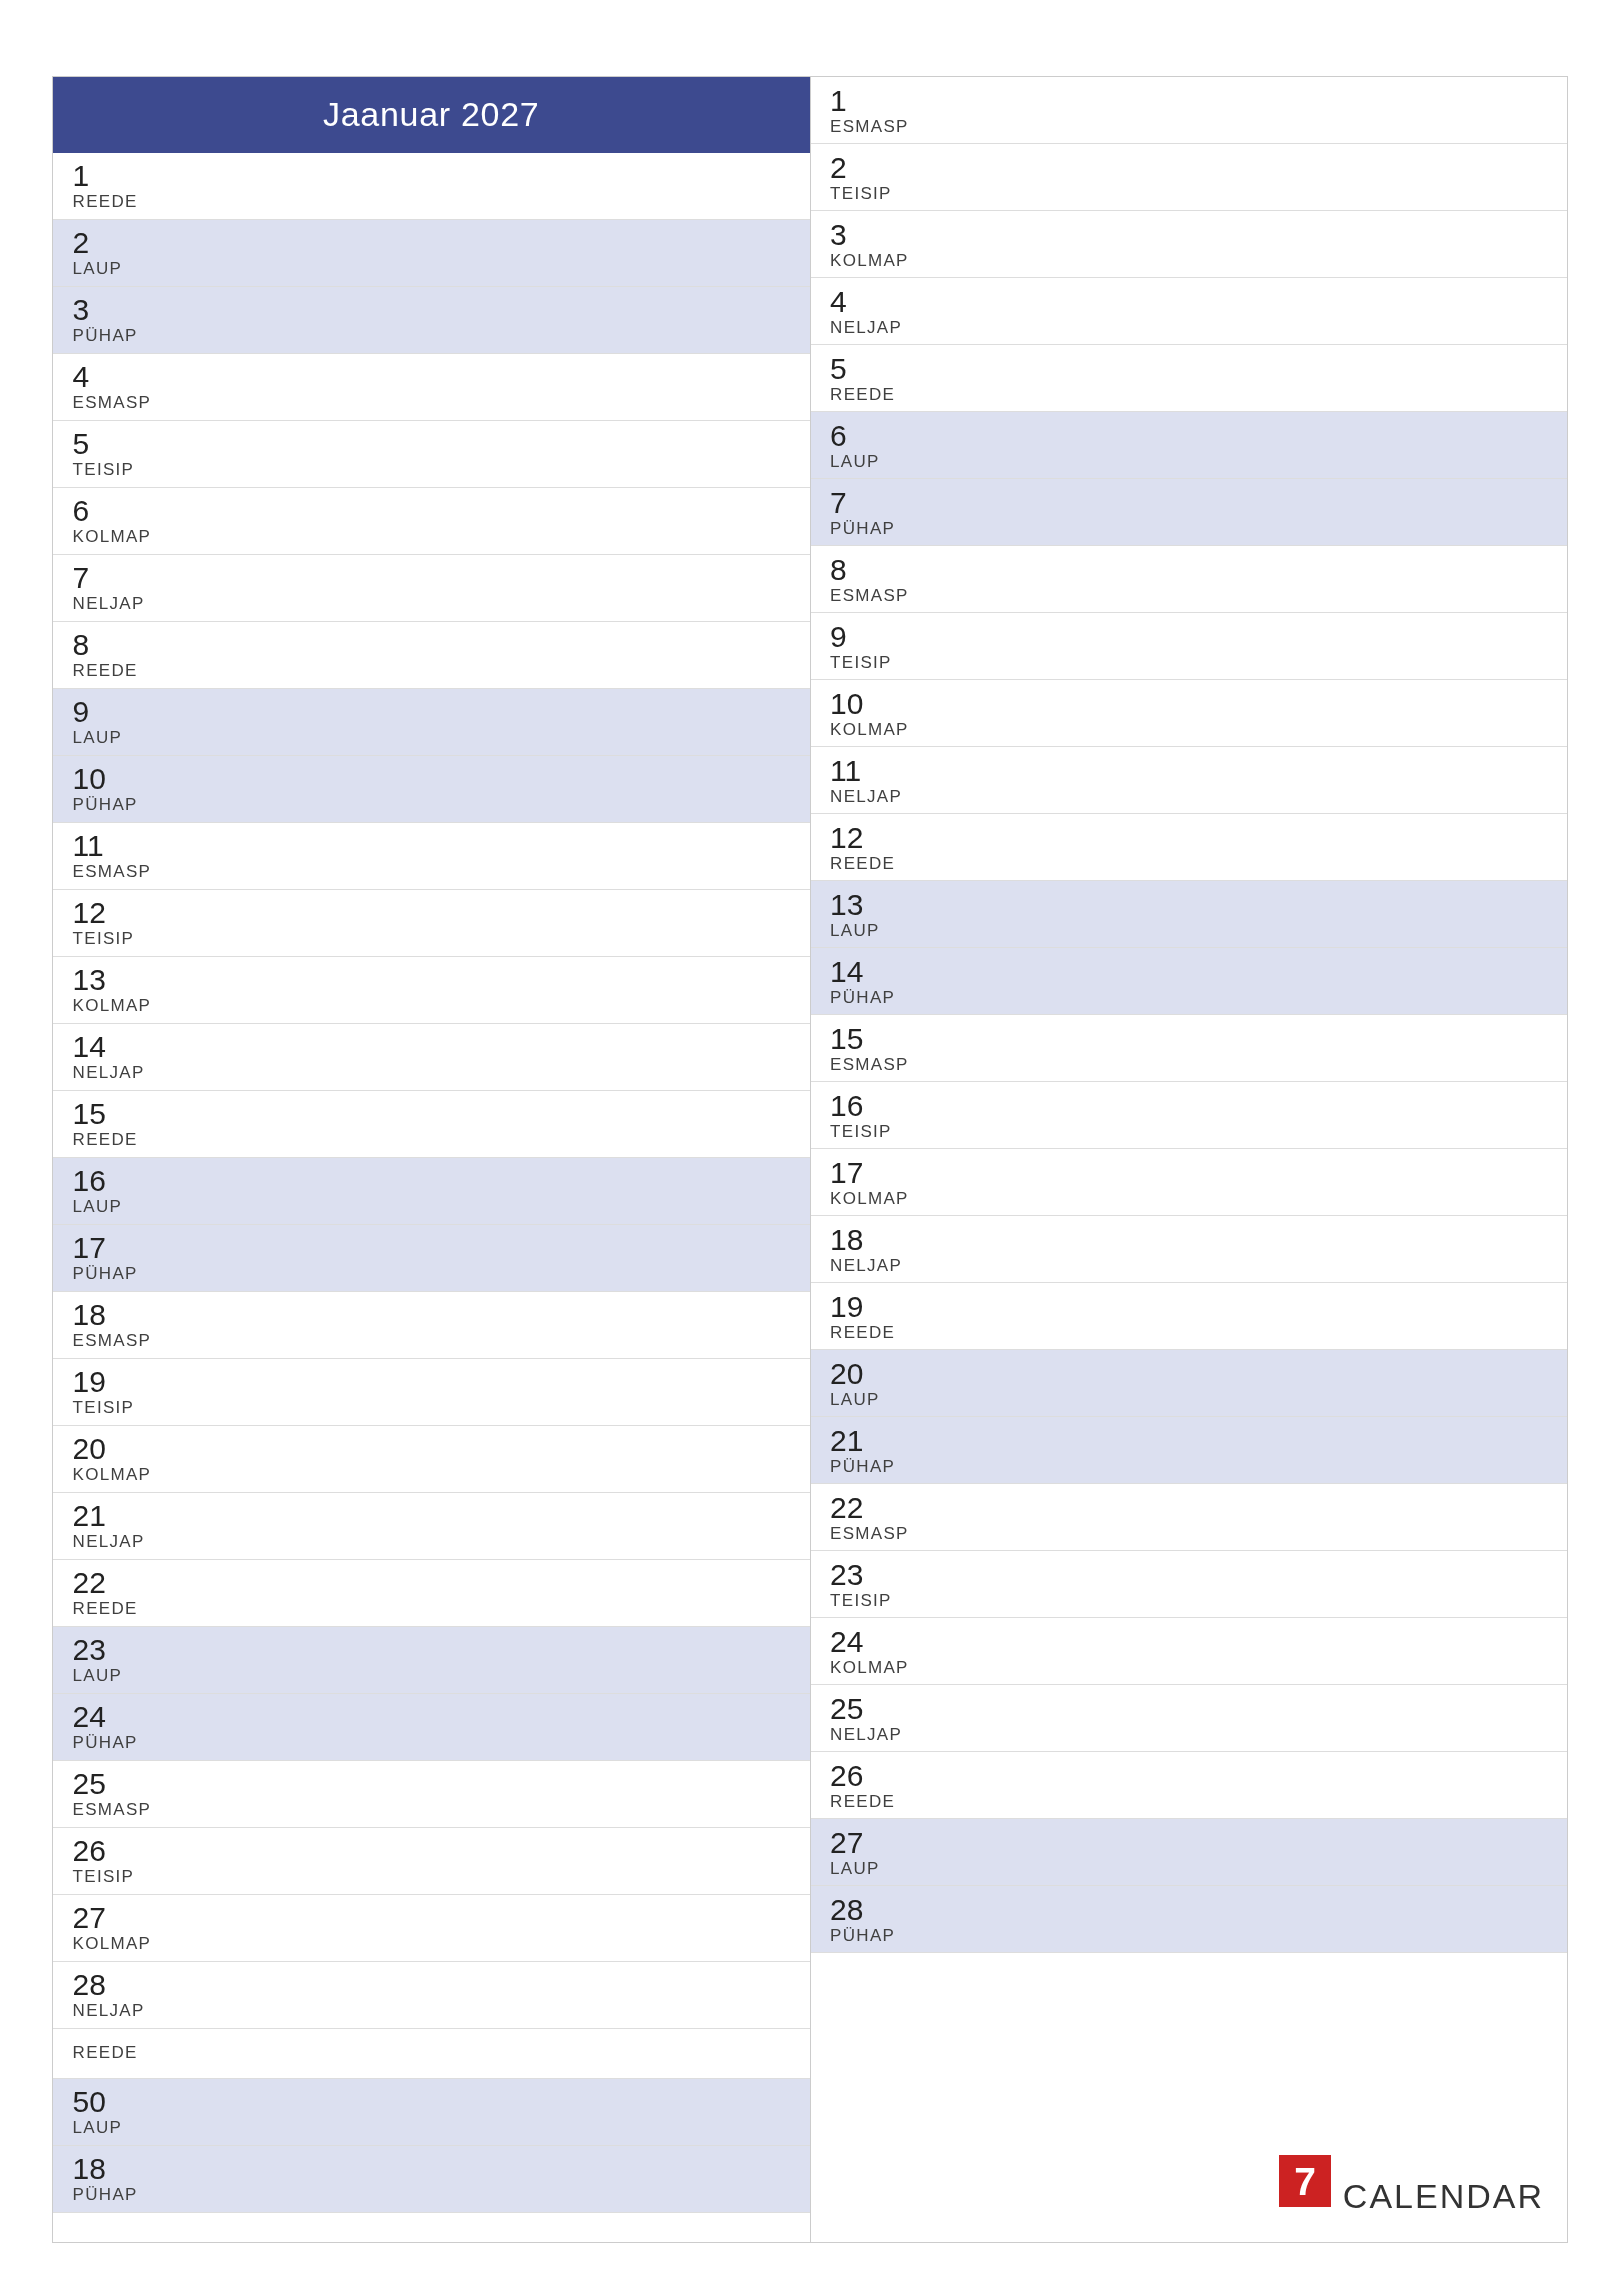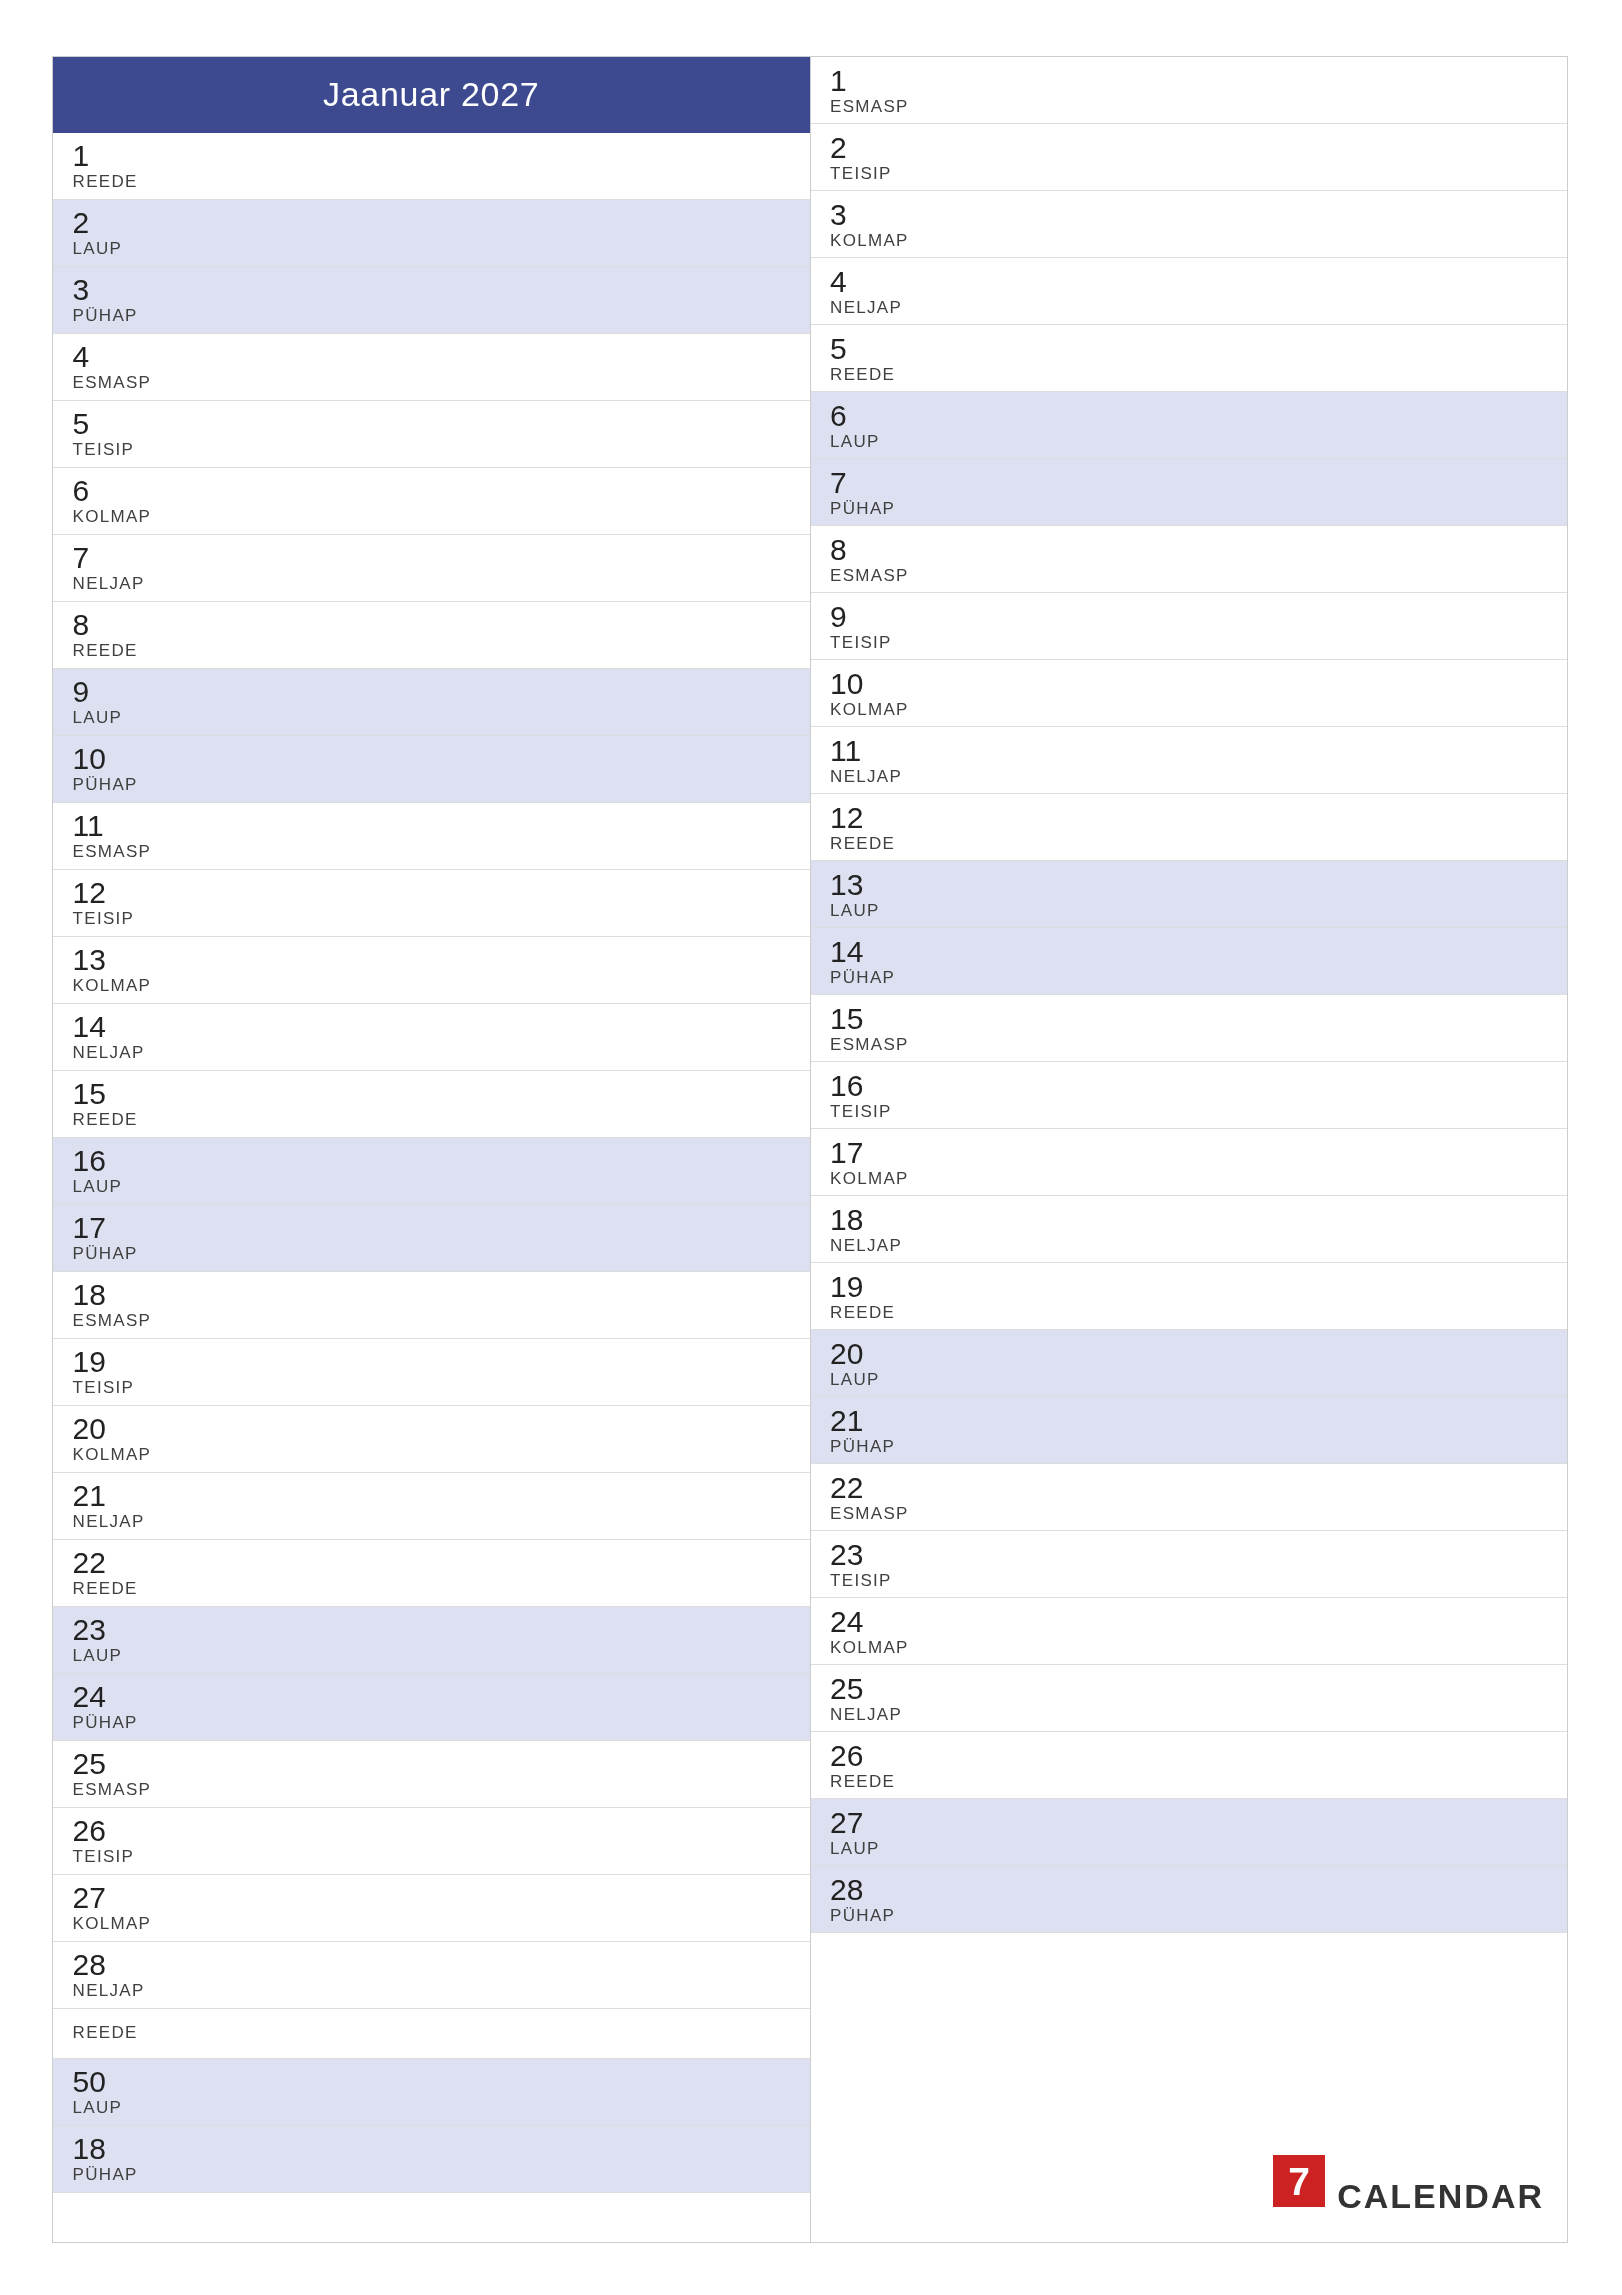--- a/index.html
+++ b/index.html
@@ -6,21 +6,21 @@
     body {
       width: 1623px;
       height: 2295px;
       background: #ffffff;
       font-family: Arial, sans-serif;
       position: relative;
     }
     .page {
       width: 1620px;
       height: 2295px;
-      padding: 56px 52px 52px 52px;
+      padding: 76px 52px 52px 52px;
       display: flex;
       flex-direction: column;
       border-radius: 21px;
     }
     .calendar-container {
       display: flex;
       flex-direction: row;
       border: 1.3px solid #cccccc;
       flex: 1;
     }
@@ -82,21 +82,21 @@
       align-items: center;
       gap: 11.8px;
     }
     .logo-icon {
       display: flex;
       align-items: center;
       justify-content: center;
     }
     .logo-text {
       font-size: 34px;
-      font-weight: bold;
+      font-weight: normal;
       color: #333333;
       letter-spacing: 2px;
       margin-top: 31px;
     }
   </style>
 </head>
 <body>
 
 <div class="page">
   <div class="calendar-container">

